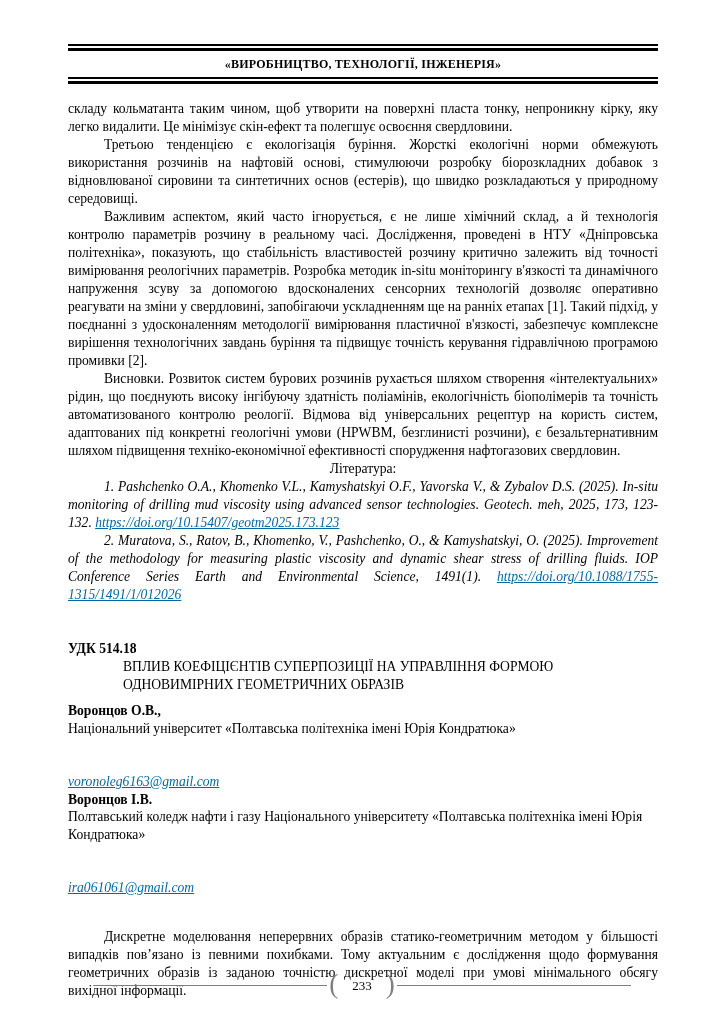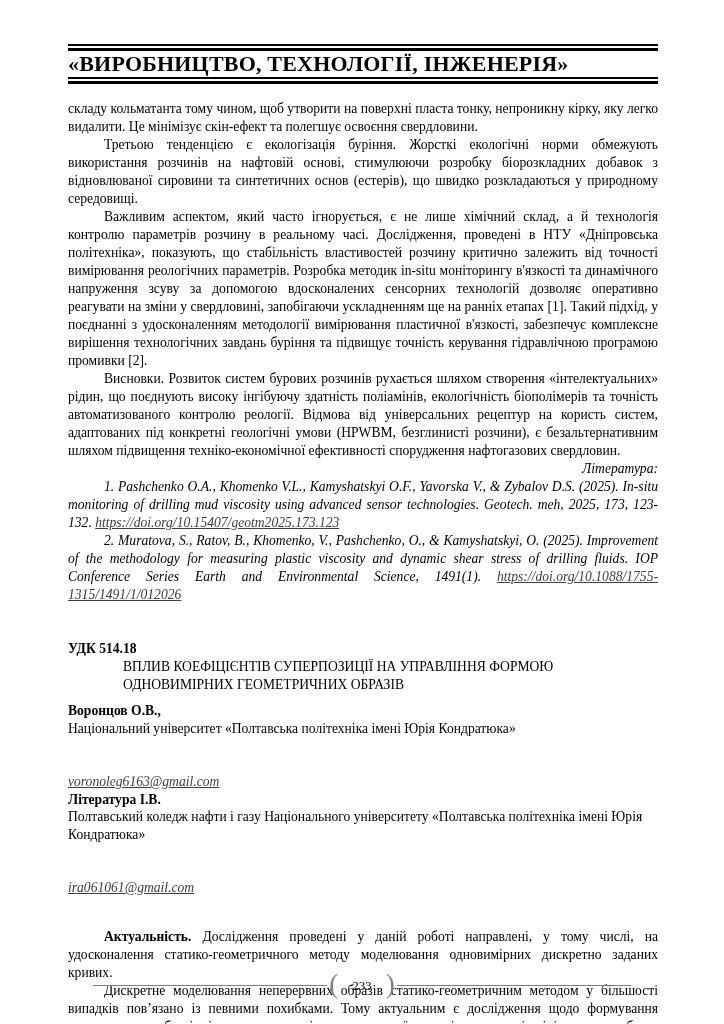--- a/index.html
+++ b/index.html
@@ -20,50 +20,49 @@
     margin-left: 68px;
     margin-right: 66px;
   }
 
   
   .banner { margin-top: 44px; }
   .rule-thin  { height: 2px; background: #000; }
   .rule-gap   { height: 2px; }
   .rule-thick { height: 3px; background: #000; }
   .banner-title {
-    text-align: left;
+    text-align: center;
     font-weight: bold;
-    font-size: 22px;
+    font-size: 12px;
     line-height: 20px;
     padding: 3px 0 3px 0;
     letter-spacing: 0.2px;
   }
 
   
   .body-text {
     margin-top: 16px;
     font-size: 13.6px;
     line-height: 18px;
     text-align: justify;
   }
   .body-text p {
     margin: 0;
     text-indent: 36px;
   }
   .body-text p.noindent { text-indent: 0; }
 
   .lit-heading {
-    text-align: right;
+    text-align: center;
     text-indent: 0 !important;
-    font-style: italic;
   }
   .ref { font-style: italic; }
   .ref .vol { font-weight: normal; }
   a.doi-link {
-    color: #404040;
+    color: #0369a1;
     text-decoration: underline;
     cursor: pointer;
   }
 
   
   .udc {
     margin-top: 36px;
     font-weight: bold;
     font-size: 13.6px;
     line-height: 18px;
@@ -129,47 +128,46 @@
       <div class="rule-thin"></div>
       <div class="rule-gap"></div>
       <div class="rule-thick"></div>
       <div class="banner-title">«ВИРОБНИЦТВО, ТЕХНОЛОГІЇ, ІНЖЕНЕРІЯ»</div>
       <div class="rule-thin"></div>
       <div class="rule-gap"></div>
       <div class="rule-thick"></div>
     </div>
 
     <div class="body-text">
-      <p class="noindent">складу кольматанта тому чином, щоб утворити на поверхні пласта тонку, непроникну кірку, яку легко видалити. Це мінімізує скін-ефект та полегшує освоєння свердловини.</p>
+      <p class="noindent">складу кольматанта таким чином, щоб утворити на поверхні пласта тонку, непроникну кірку, яку легко видалити. Це мінімізує скін-ефект та полегшує освоєння свердловини.</p>
       <p>Третьою тенденцією є екологізація буріння. Жорсткі екологічні норми обмежують використання розчинів на нафтовій основі, стимулюючи розробку біорозкладних добавок з відновлюваної сировини та синтетичних основ (естерів), що швидко розкладаються у природному середовищі.</p>
       <p>Важливим аспектом, який часто ігнорується, є не лише хімічний склад, а й технологія контролю параметрів розчину в реальному часі. Дослідження, проведені в НТУ «Дніпровська політехніка», показують, що стабільність властивостей розчину критично залежить від точності вимірювання реологічних параметрів. Розробка методик in-situ моніторингу в'язкості та динамічного напруження зсуву за допомогою вдосконалених сенсорних технологій дозволяє оперативно реагувати на зміни у свердловині, запобігаючи ускладненням ще на ранніх етапах [1]. Такий підхід, у поєднанні з удосконаленням методології вимірювання пластичної в'язкості, забезпечує комплексне вирішення технологічних завдань буріння та підвищує точність керування гідравлічною програмою промивки [2].</p>
       <p>Висновки. Розвиток систем бурових розчинів рухається шляхом створення «інтелектуальних» рідин, що поєднують високу інгібуючу здатність поліамінів, екологічність біополімерів та точність автоматизованого контролю реології. Відмова від універсальних рецептур на користь систем, адаптованих під конкретні геологічні умови (HPWBM, безглинисті розчини), є безальтернативним шляхом підвищення техніко-економічної ефективності спорудження нафтогазових свердловин.</p>
 
       <p class="lit-heading">Література:</p>
 
       <p class="ref"><span>1. Pashchenko O.A., Khomenko V.L., Kamyshatskyi O.F., Yavorska V., &amp; Zybalov D.S. (2025). In-situ monitoring of drilling mud viscosity using advanced sensor technologies. Geotech. meh, 2025, </span><span class="vol">173,</span><span> 123-132. </span><a class="doi-link">https://doi.org/10.15407/geotm2025.173.123</a></p>
 
       <p class="ref"><span>2. Muratova, S., Ratov, B., Khomenko, V., Pashchenko, O., &amp; Kamyshatskyi, O. (2025). Improvement of the methodology for measuring plastic viscosity and dynamic shear stress of drilling fluids. IOP Conference Series Earth and Environmental Science, 1491(1). </span><a class="doi-link">https://doi.org/10.1088/1755-1315/1491/1/012026</a></p>
     </div>
 
     <div class="udc">УДК 514.18</div>
 
     <div class="art-title">ВПЛИВ КОЕФІЦІЄНТІВ СУПЕРПОЗИЦІЇ НА УПРАВЛІННЯ ФОРМОЮ ОДНОВИМІРНИХ ГЕОМЕТРИЧНИХ ОБРАЗІВ</div>
 
     <div class="authors">
       <div class="author-name">Воронцов О.В.,</div>
       <div class="affil">Національний університет «Полтавська політехніка імені Юрія Кондратюка»</div>
       <div class="email-line"><a class="doi-link">voronoleg6163@gmail.com</a></div>
-      <div class="author-name">Література І.В.</div>
+      <div class="author-name">Воронцов І.В.</div>
       <div class="affil">Полтавський коледж нафти і газу Національного університету «Полтавська політехніка імені Юрія Кондратюка»</div>
       <div class="email-line"><a class="doi-link">ira061061@gmail.com</a></div>
     </div>
 
     <div class="body-text actuality">
-      <p><span class="bold">Актуальність.</span><span> Дослідження проведені у даній роботі направлені, у тому числі, на удосконалення статико-геометричного методу моделювання одновимірних дискретно заданих кривих.</span></p>
       <p>Дискретне моделювання неперервних образів статико-геометричним методом у більшості випадків пов’язано із певними похибками. Тому актуальним є дослідження щодо формування геометричних образів із заданою точністю дискретної моделі при умові мінімального обсягу вихідної інформації.</p>
     </div>
 
   </div>
 
   <div class="footer">
     <div class="footer-line"></div>
     <div class="footer-bracket">(</div>
     <div class="footer-num">233</div>
     <div class="footer-bracket">)</div>

